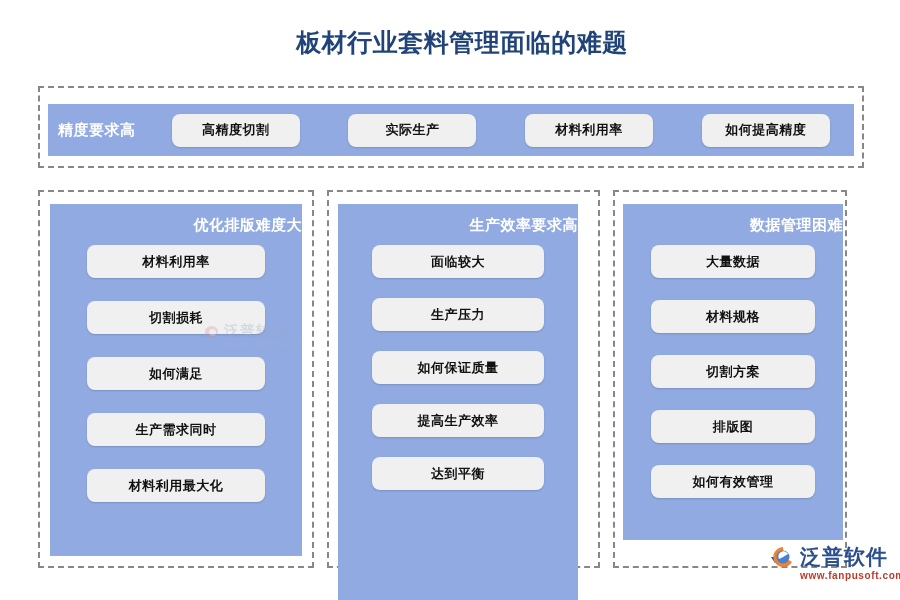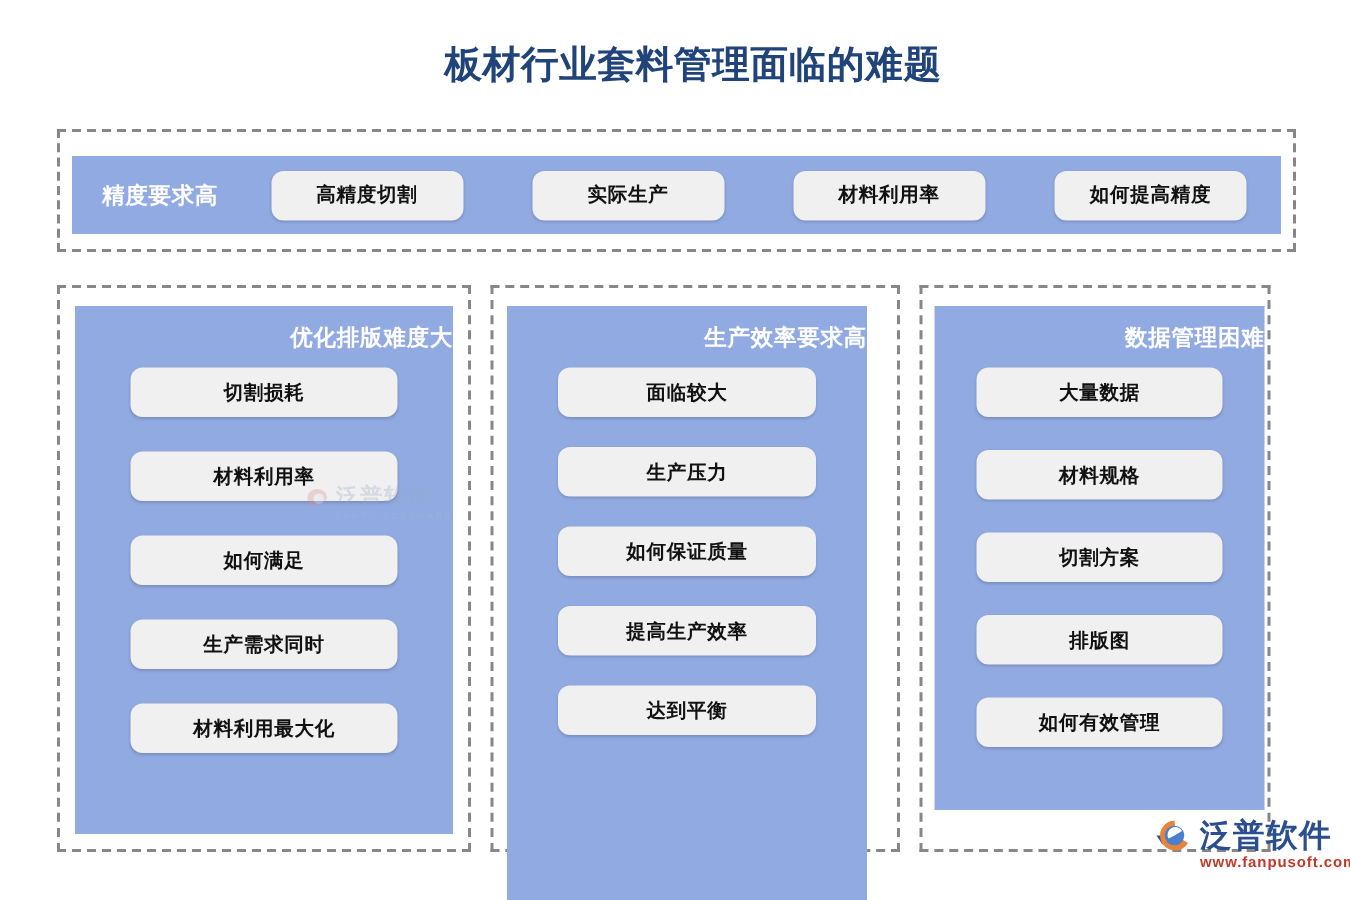--- a/index.html
+++ b/index.html
@@ -64,21 +64,21 @@
     top: 104px;
     width: 806px;
     height: 52px;
     display: flex;
     align-items: center;
   }
   .top-head-label {
     color: #ffffff;
     font-size: 15px;
     font-weight: bold;
-    margin-left: 20px;
+    margin-left: 10px;
     margin-right: 12px;
     white-space: nowrap;
     letter-spacing: 0.5px;
   }
   .top-pill-row {
     display: flex;
     align-items: center;
     flex: 1;
     justify-content: space-around;
   }
@@ -234,22 +234,22 @@
       <div class="pill top">实际生产</div>
       <div class="pill top">材料利用率</div>
       <div class="pill top">如何提高精度</div>
     </div>
   </div>
 
   <div class="dashed-box col-dashed" id="col1-dashed"></div>
   <div class="blue-panel col-panel" id="col1-panel">
     <div class="col-head">优化排版难度大</div>
     <div class="col-pill-list">
+      <div class="pill col">材料利用率</div>
       <div class="pill col">切割损耗</div>
-      <div class="pill col">材料利用率</div>
       <div class="pill col">如何满足</div>
       <div class="pill col">生产需求同时</div>
       <div class="pill col">材料利用最大化</div>
     </div>
   </div>
 
   <div class="dashed-box col-dashed" id="col2-dashed"></div>
   <div class="blue-panel col-panel" id="col2-panel">
     <div class="col-head">生产效率要求高</div>
     <div class="col-pill-list">

